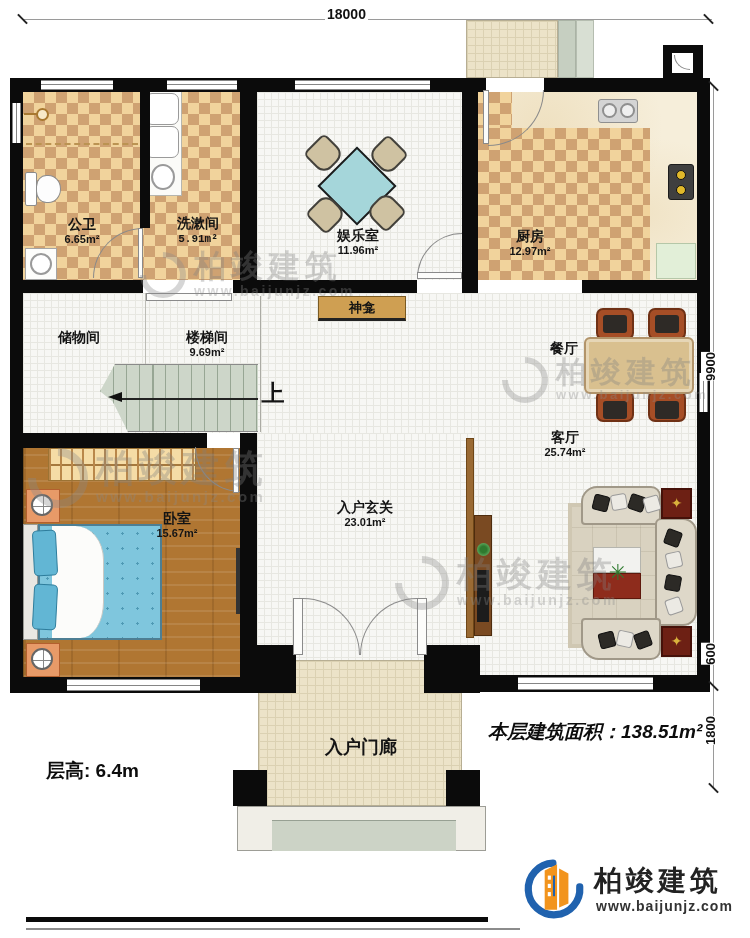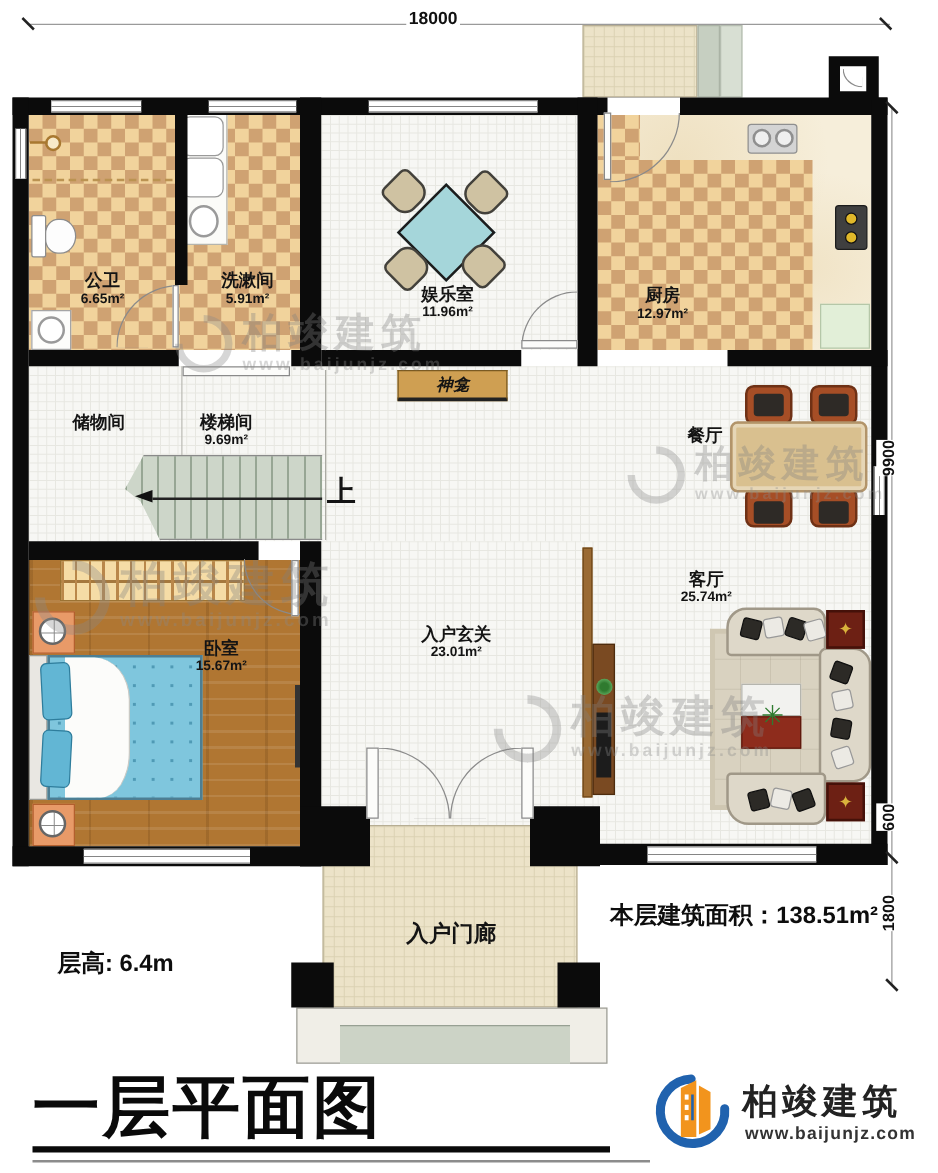--- a/index.html
+++ b/index.html
@@ -214,49 +214,49 @@
   <div class="leaf" style="left:146px;top:293px;width:86px;height:8px;"></div>
   <div class="leaf" style="left:293px;top:598px;width:10px;height:57px;"></div>
   <div class="leaf" style="left:417px;top:598px;width:10px;height:57px;"></div>
   <div class="arc tr" style="left:303px;top:598px;width:57px;height:57px;"></div>
   <div class="arc tl" style="left:360px;top:598px;width:57px;height:57px;"></div>
 
   <div class="room-label" style="left:52px;top:217px;width:60px;">
     <div class="rn">公卫</div>
     <div class="ra">6.65m²</div>
   </div>
-  <div class="room-label" style="left:163px;top:217px;width:70px;">
+  <div class="room-label" style="left:163px;top:217px;width:70px;font-family:Liberation Mono, monospace;">
     <div class="rn">洗漱间</div>
     <div class="ra">5.91m²</div>
   </div>
   <div class="room-label" style="left:320px;top:228px;width:76px;">
     <div class="rn">娱乐室</div>
     <div class="ra">11.96m²</div>
   </div>
   <div class="room-label" style="left:492px;top:229px;width:76px;">
     <div class="rn">厨房</div>
     <div class="ra">12.97m²</div>
   </div>
   <div class="room-label" style="left:318px;top:301px;width:88px;">
-    <div class="rn" style="font-size:13px;font-style:italic;">神龛</div>
+    <div class="rn" style="font-size:13px;">神龛</div>
   </div>
   <div class="room-label" style="left:47px;top:330px;width:64px;">
     <div class="rn">储物间</div>
   </div>
-  <div class="room-label" style="left:146px;top:330px;width:70px;text-align:center;">
+  <div class="room-label" style="left:172px;top:330px;width:70px;text-align:center;">
     <div class="rn">楼梯间</div>
     <div class="ra">9.69m²</div>
   </div>
   <div class="room-label" style="left:258px;top:381px;width:30px;">
     <div style="font-size:23px;font-weight:700;">上</div>
   </div>
   <div class="room-label" style="left:544px;top:341px;width:40px;">
     <div class="rn">餐厅</div>
   </div>
-  <div class="room-label" style="left:530px;top:456px;width:70px;">
+  <div class="room-label" style="left:530px;top:430px;width:70px;">
     <div class="rn">客厅</div>
     <div class="ra">25.74m²</div>
   </div>
   <div class="room-label" style="left:142px;top:511px;width:70px;">
     <div class="rn">卧室</div>
     <div class="ra">15.67m²</div>
   </div>
   <div class="room-label" style="left:322px;top:500px;width:86px;">
     <div class="rn">入户玄关</div>
     <div class="ra">23.01m²</div>
@@ -302,23 +302,22 @@
   <div class="dimline" style="left:713px;top:86px;width:1px;height:702px;"></div>
   <div class="tick" style="left:707px;top:85px;"></div>
   <div class="tick" style="left:707px;top:649px;"></div>
   <div class="tick" style="left:707px;top:685px;"></div>
   <div class="tick" style="left:707px;top:787px;"></div>
   <div class="dim v" style="left:701px;top:352px;">9900</div>
   <div class="dim v" style="left:701px;top:643px;">600</div>
   <div class="dim v" style="left:701px;top:716px;">1800</div>
 
   <div class="stat" style="left:46px;top:758px;">层高: 6.4m</div>
-  <div class="stat" style="left:488px;top:719px;">本层建筑面积：138.51m²</div>
-
-  <div class="a" style="left:26px;top:850px;font-size:54px;font-weight:700;letter-spacing:2px;color:#0a0a0a;">一层平面图</div>
+  <div class="stat" style="left:488px;top:719px;font-style:italic;">本层建筑面积：138.51m²</div>
+
   <div class="a" style="left:26px;top:917px;width:462px;height:5px;background:#0a0a0a;"></div>
   <div class="a" style="left:26px;top:928px;width:494px;height:2px;background:#8c8c8c;"></div>
 
   <div class="a" style="left:522px;top:850px;width:220px;height:80px;">
     <span class="a" style="left:0;top:4px;width:66px;height:70px;">
       <svg width="66" height="70" viewBox="0 0 64 64">
         <path d="M30 7 A25 25 0 1 0 56 30" fill="none" stroke="#2062ae" stroke-width="7" stroke-linecap="round"></path>
         <polygon points="22,14 34,8 34,52 22,52" fill="#f2941d"></polygon>
         <polygon points="36,12 45,17 45,46 36,50" fill="#f2941d"></polygon>
         <rect x="25" y="19" width="3" height="4" fill="#fff"></rect>

